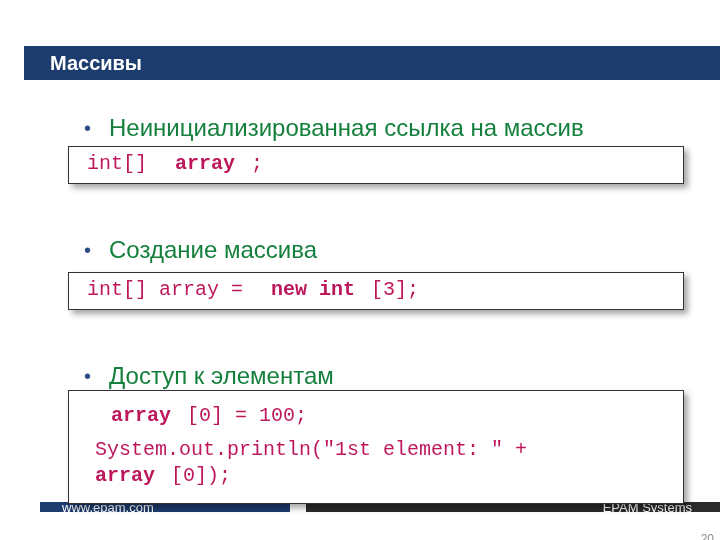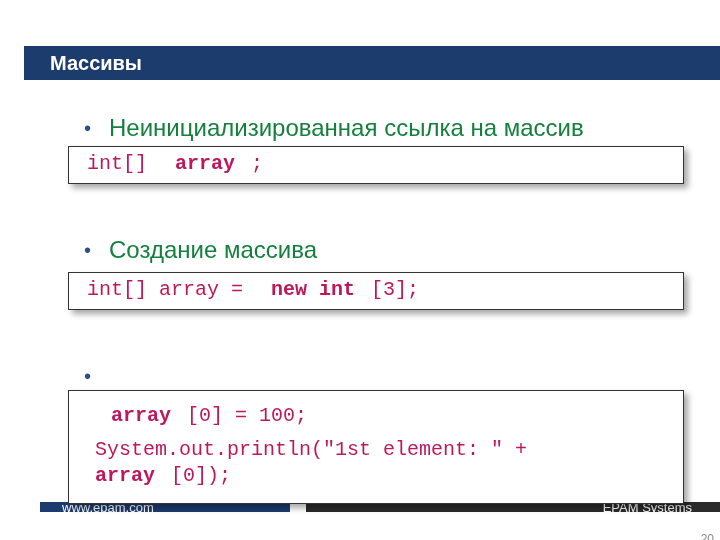--- a/index.html
+++ b/index.html
@@ -132,20 +132,21 @@
     <div class="code-box">
       <span>int[] array = </span><span class="kw">new int</span><span>[3];</span>
     </div>
   </div>
 
   <div class="spacer"></div>
 
   <div class="section3">
     <div class="bullet-row">
       <span class="bullet-dot">•</span>
+      <span class="bullet-text">Доступ к элементам</span>
     </div>
     <div class="code-box">
       <span class="code-line"><span></span><span class="kw">array</span><span>[0] = 100;</span></span>
       <span class="code-line"><span>System.out.println("1st element: " + </span><span class="kw">array</span><span>[0]);</span></span>
     </div>
   </div>
 
 </div>
 
 <div class="footer">

